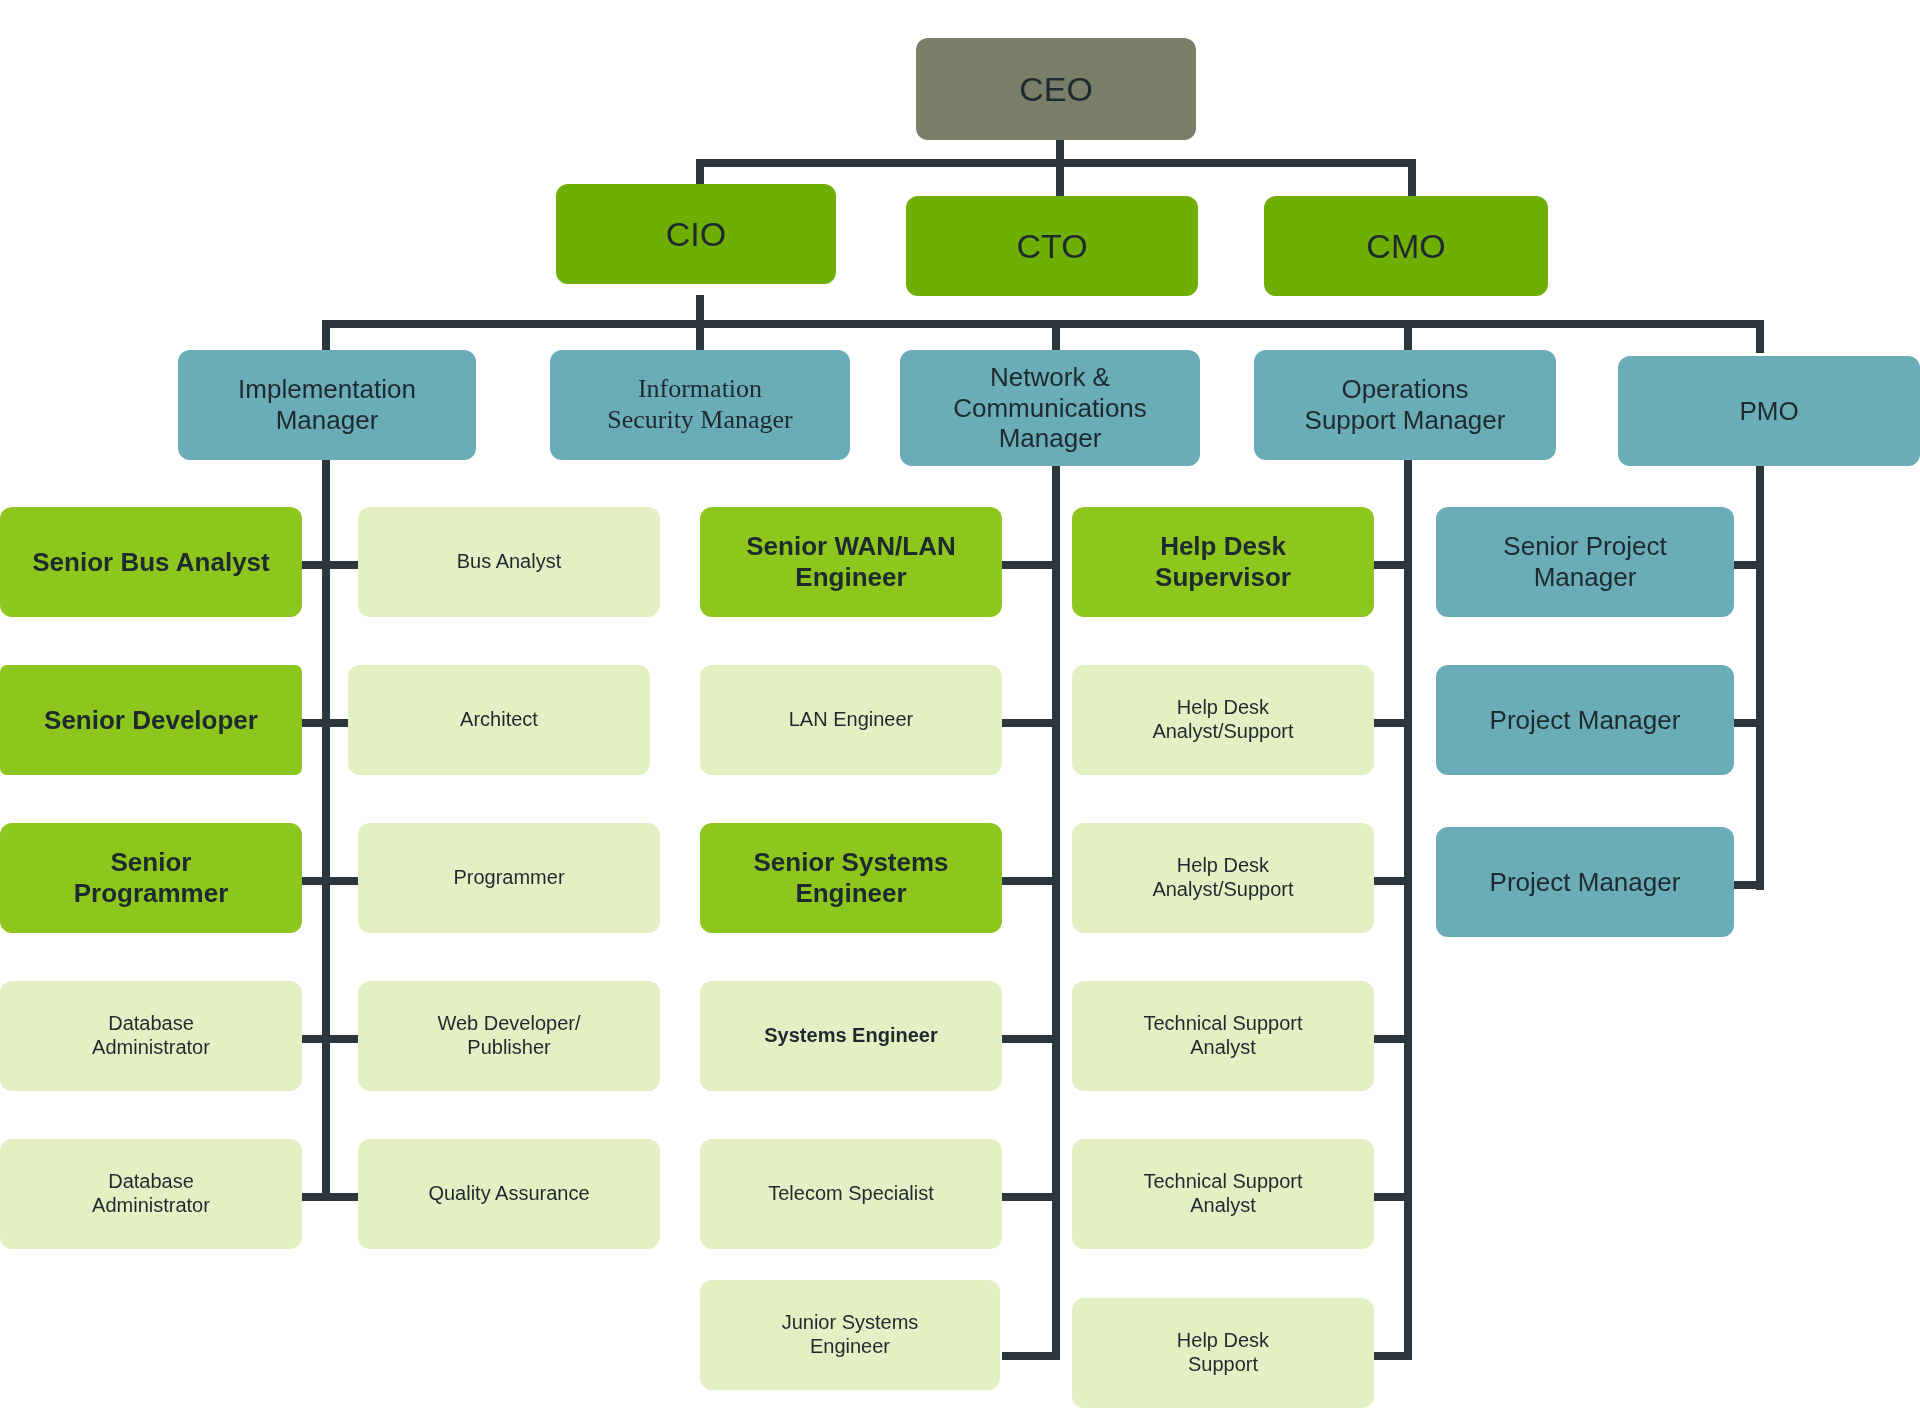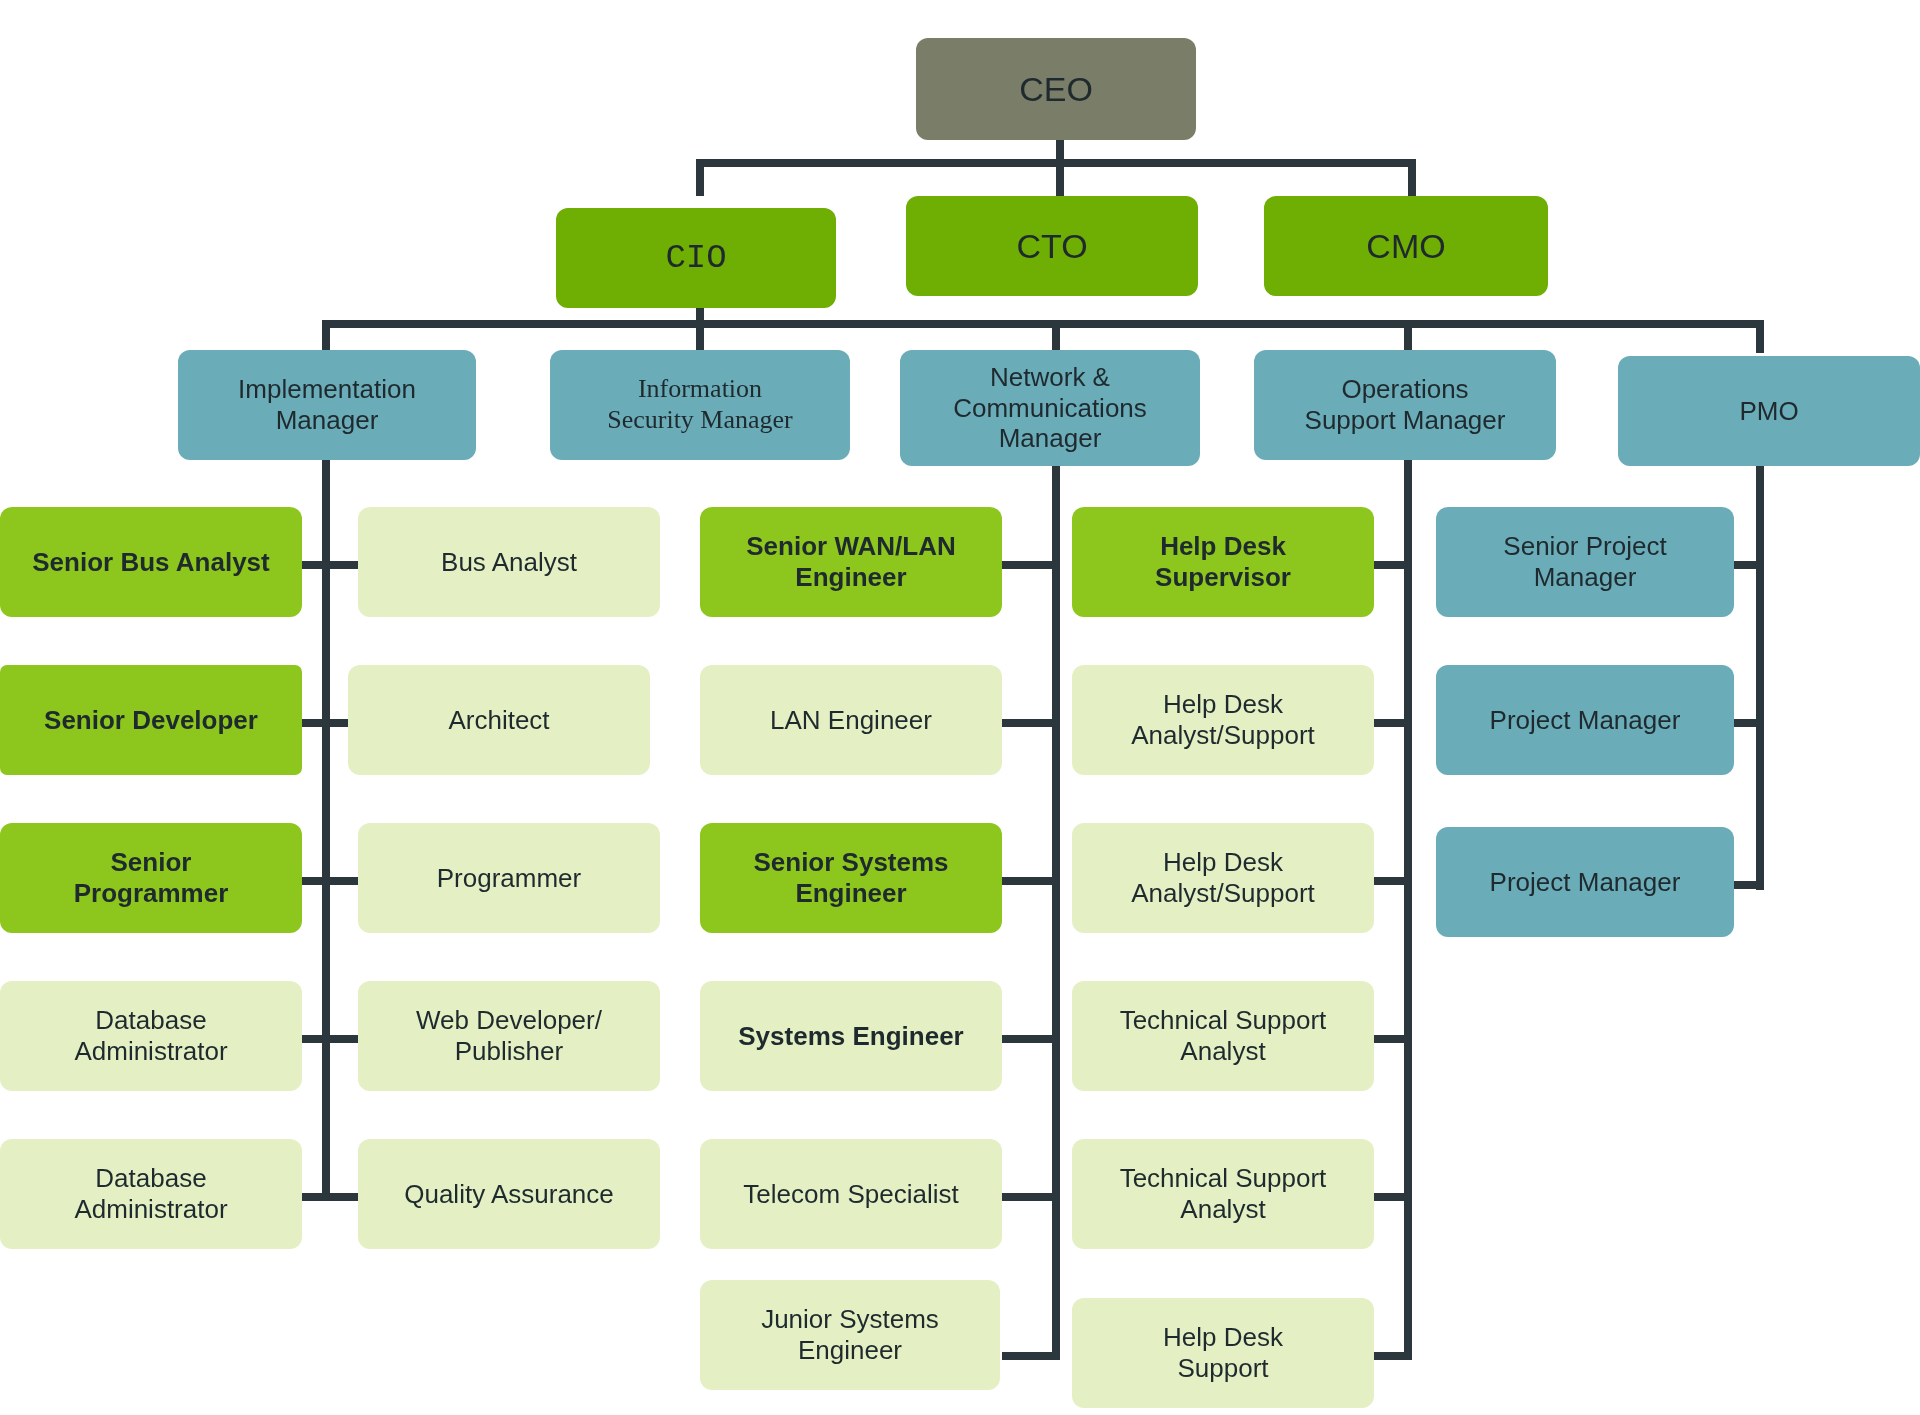--- a/index.html
+++ b/index.html
@@ -30,21 +30,21 @@
     line-height: 1.18;
     padding: 20px 10px;
     z-index: 3;
     white-space: pre-line;
   }
 
   .node.ceo       { background: #7a7e69; font-size: 34px; }
   .node.exec      { background: #6fae02; font-size: 34px; }
   .node.manager   { background: #6aacb8; font-size: 26px; }
   .node.senior    { background: #8dc71e; font-size: 26px; font-weight: 700; }
-  .node.staff     { background: #e4f0c4; font-size: 26px; }
+  .node.staff     { background: #e4f0c4; font-size: 20px; }
   .node.pm        { background: #6aacb8; font-size: 26px; }
 
   
   .conn {
     position: absolute;
     background: #2b373c;
     z-index: 1;
   }
   .conn.v { width: 8px; }
   .conn.h { height: 8px; }
@@ -99,21 +99,21 @@
   <div class="conn h" style="left:1372px; top:1035px; width:40px;"></div>
   <div class="conn h" style="left:1372px; top:1193px; width:40px;"></div>
   <div class="conn h" style="left:1372px; top:1352px; width:40px;"></div>
 
   <div class="conn h" style="left:1730px; top:561px; width:34px;"></div>
   <div class="conn h" style="left:1730px; top:719px; width:34px;"></div>
   <div class="conn h" style="left:1730px; top:881px; width:34px;"></div>
 
   <div class="node ceo" style="left:916px; top:38px; width:280px; height:102px;">CEO</div>
 
-  <div class="node exec" style="left:556px; top:208px; width:280px; height:100px;font-family:Liberation Mono, monospace;">CIO</div>
+  <div class="node exec" style="left:556px; top:184px; width:280px; height:100px;">CIO</div>
   <div class="node exec" style="left:906px; top:196px; width:292px; height:100px;">CTO</div>
   <div class="node exec" style="left:1264px; top:196px; width:284px; height:100px;">CMO</div>
 
   <div class="node manager" style="left:178px; top:350px; width:298px; height:110px;">Implementation
 Manager</div>
   <div class="node manager" style="left:550px; top:350px; width:300px; height:110px;font-family:Liberation Serif, serif;">Information
 Security Manager</div>
   <div class="node manager" style="left:900px; top:350px; width:300px; height:116px;">Network &amp;
 Communications
 Manager</div>

